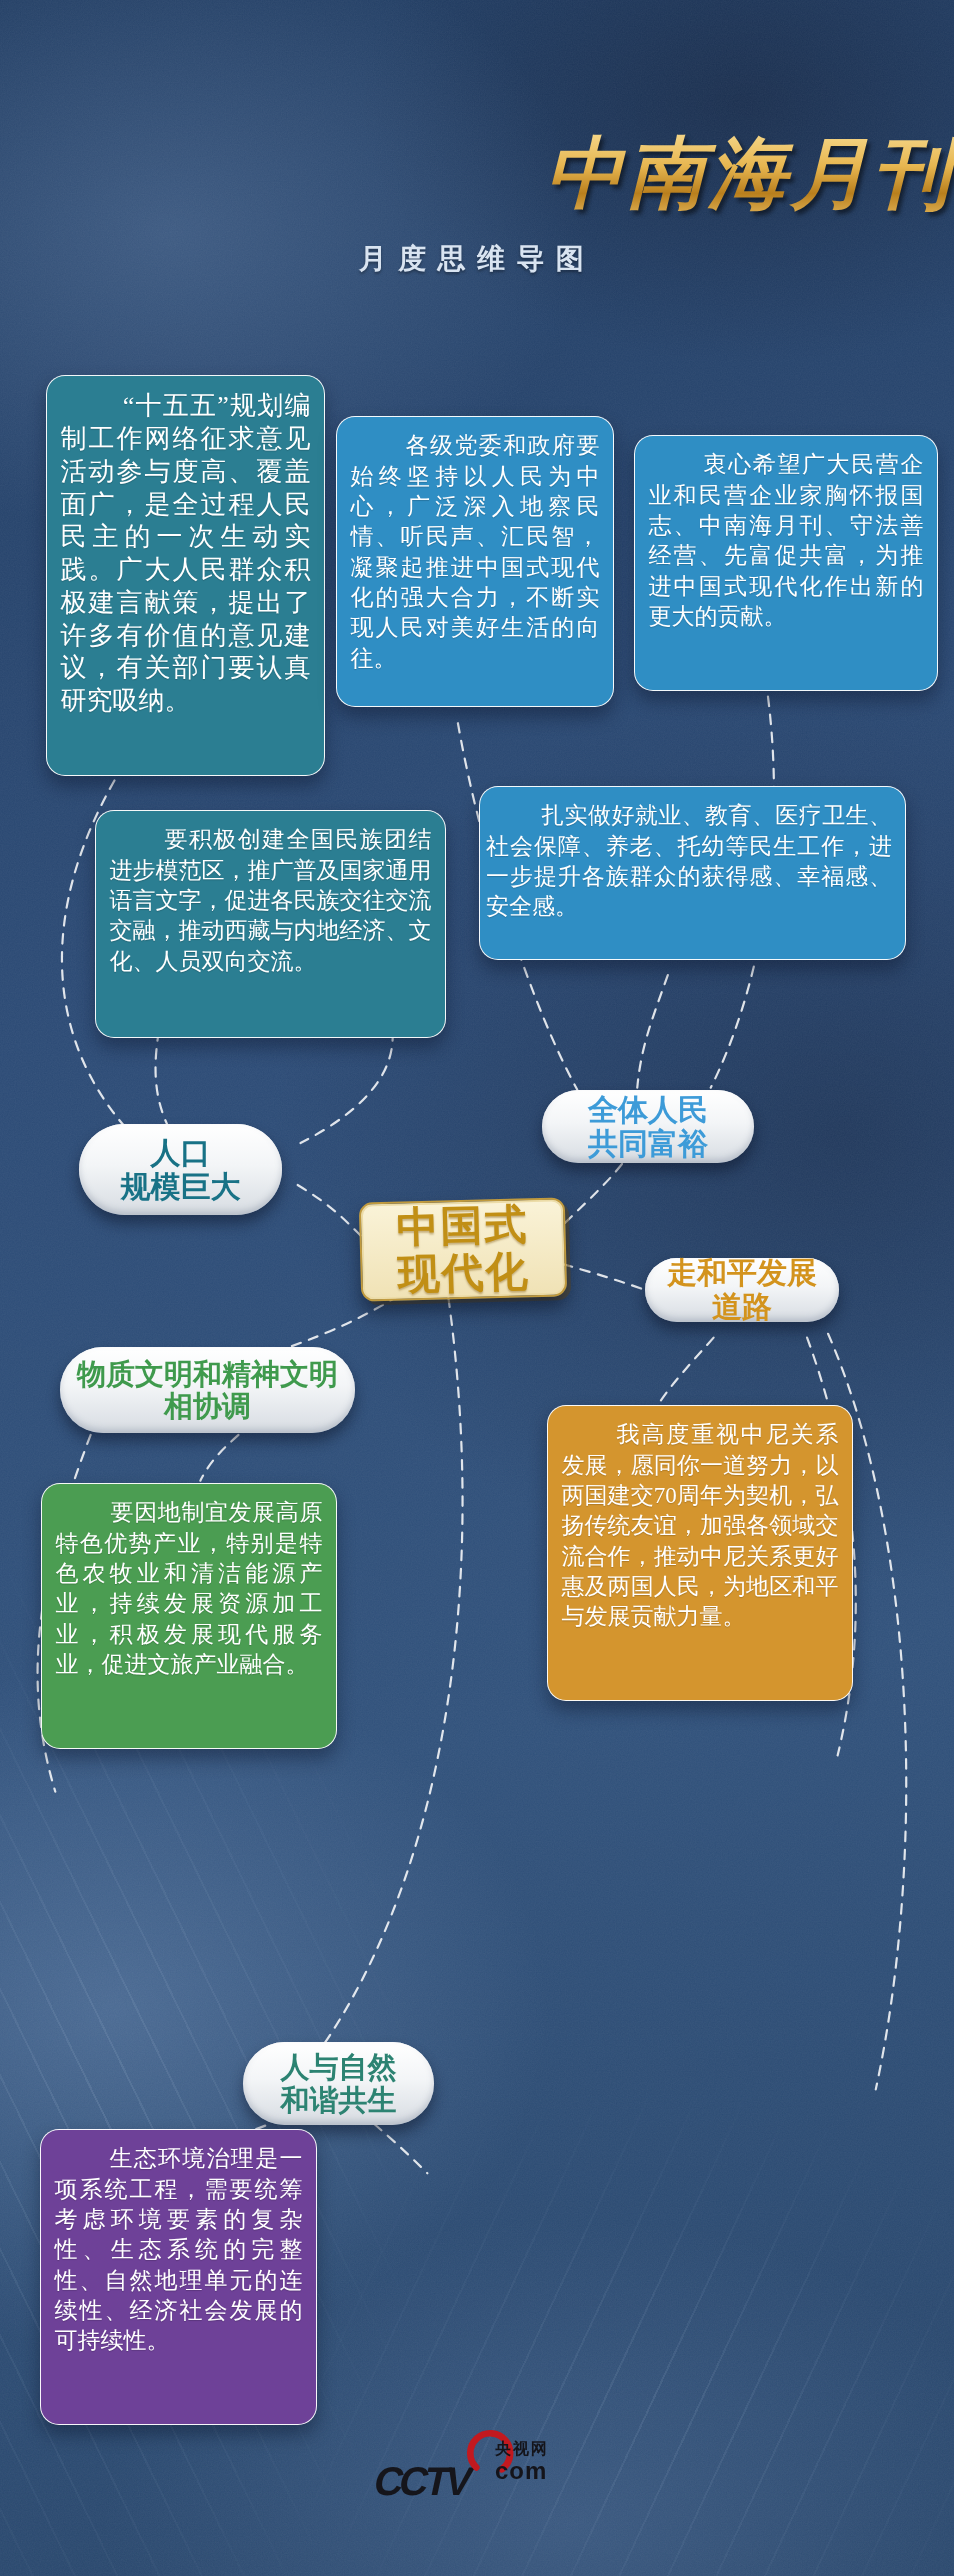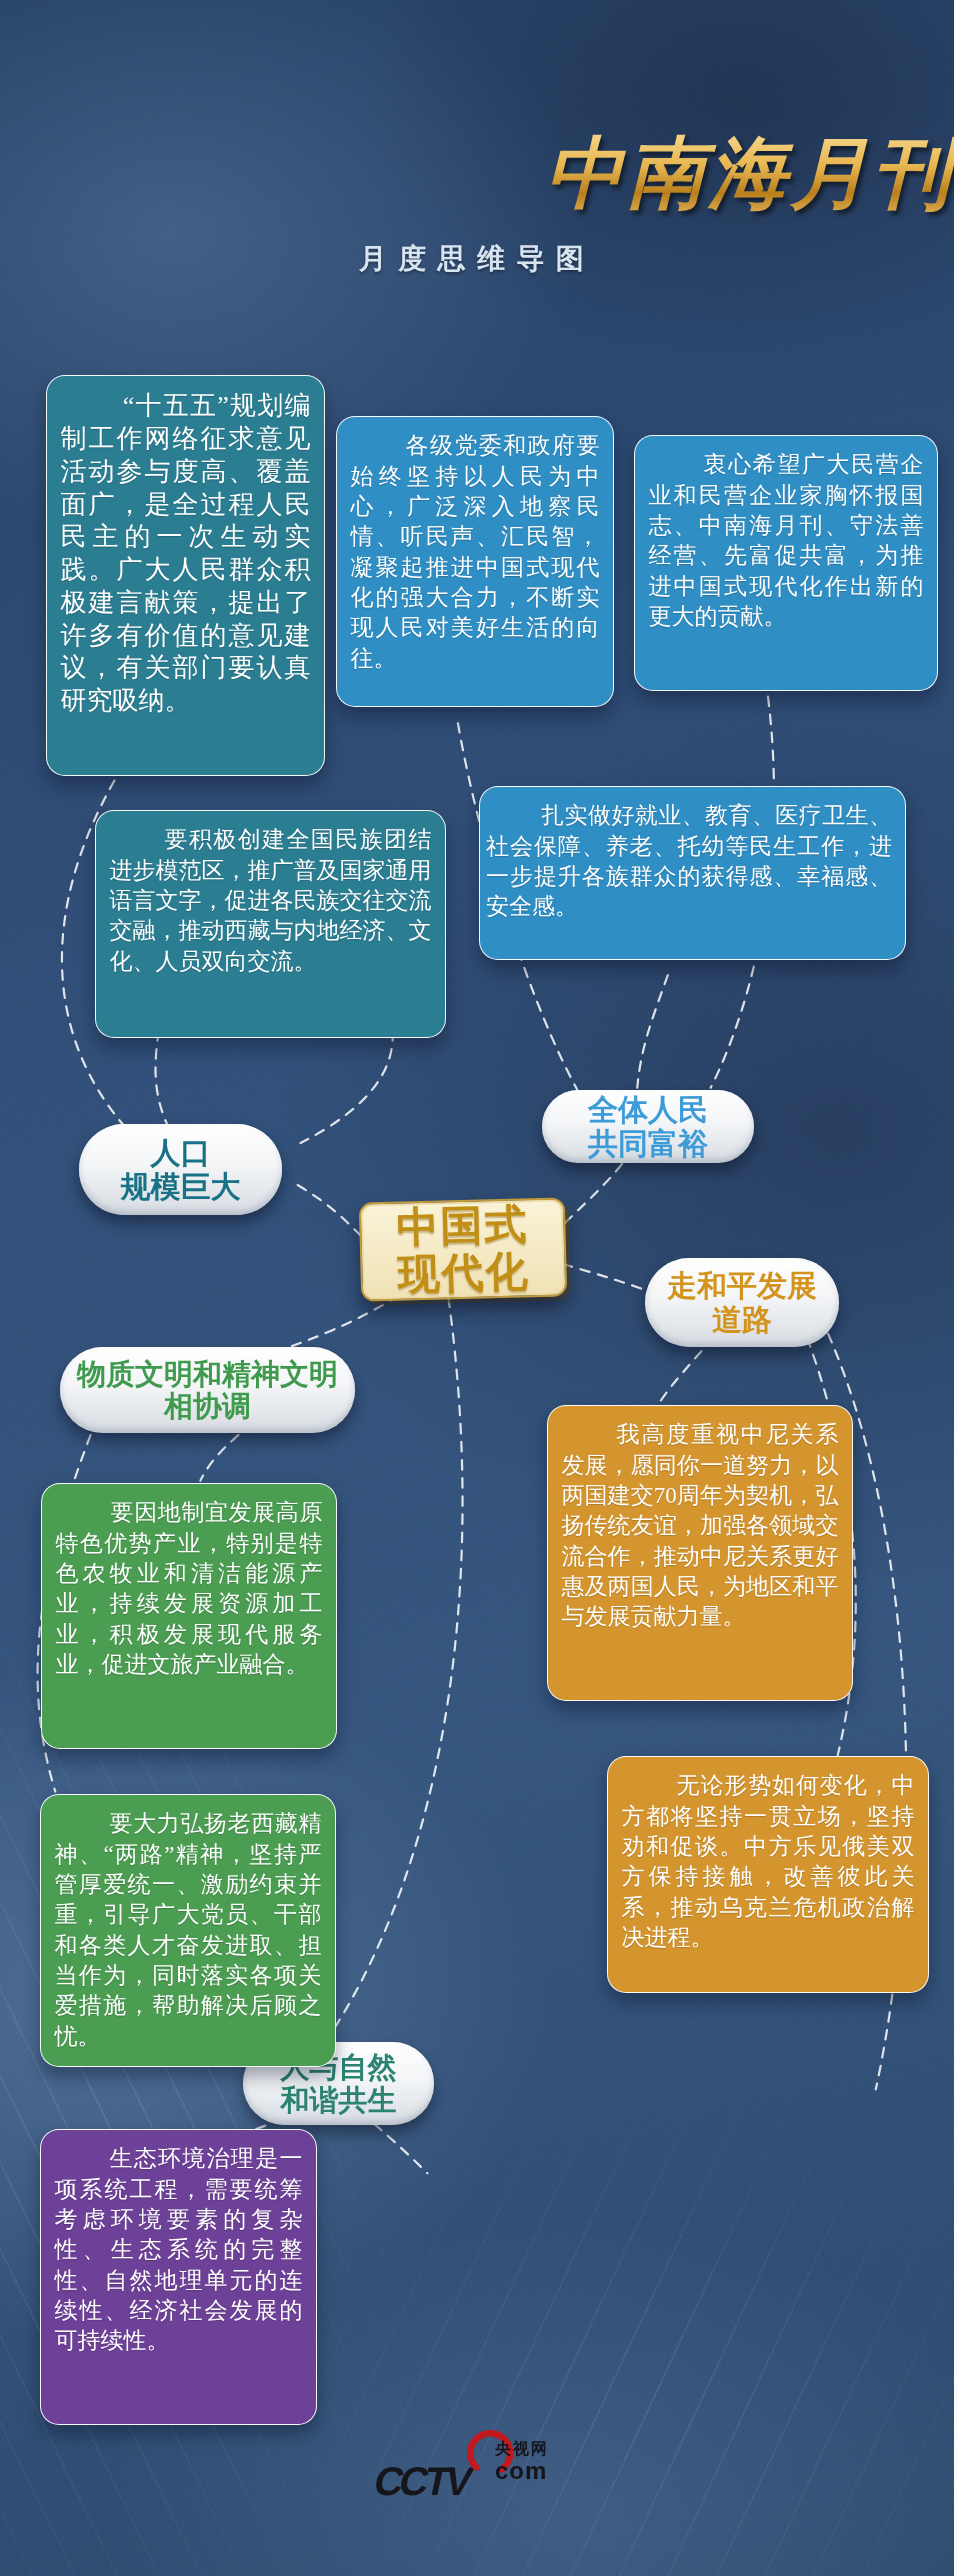--- a/index.html
+++ b/index.html
@@ -71,21 +71,21 @@
   .bx-l{left:589px;top:2089px;width:202px;min-height:219px;} .bx-l p{font-size:21px;}
 
   .pill{
     position:absolute;display:flex;flex-direction:column;align-items:center;justify-content:center;
     background:linear-gradient(180deg,#ffffff 0%,#f3f5f7 45%,#d7dce2 100%);
     border-radius:953px;font-weight:bold;text-align:center;line-height:1.12;
     box-shadow:0 8.6px 13.4px rgba(8,16,34,0.45), inset 0 -3.8px 6.7px rgba(120,132,152,0.35), inset 0 1.9px 2.9px #ffffff;
   }
   .pl-1{left:79px;top:1124px;width:203px;height:91px;color:#187286;font-size:30px;}
   .pl-2{left:542px;top:1090px;width:212px;height:73px;color:#3d9bd8;font-size:30px;}
-  .pl-3{left:645px;top:1258px;width:194px;height:89px;color:#d3931d;font-size:30px;}
+  .pl-3{left:645px;top:1258px;width:194px;height:64px;color:#d3931d;font-size:30px;}
   .pl-4{left:60px;top:1347px;width:295px;height:86px;color:#3f9a4d;font-size:29px;}
   .pl-5{left:243px;top:2042px;width:191px;height:83px;color:#2c8372;font-size:29px;}
 
   .center-node{
     position:absolute;left:360px;top:1200px;width:202px;height:95px;
     display:flex;flex-direction:column;align-items:center;justify-content:center;
     background:linear-gradient(180deg,#faf3d8,#f0e2b5);
     border:2.9px solid #c09a3e;border-radius:13.4px;transform:rotate(-1.5deg);
     box-shadow:0 11.4px 17px rgba(8,16,34,0.5), inset 0 0 0 1.9px #ecdca8, 3.8px 3.8px 0 rgba(110,80,20,0.45);
     color:#c18f15;font-weight:900;font-size:42px;line-height:1.1;
@@ -183,26 +183,20 @@
     <span>人与自然</span>
     <span>和谐共生</span>
   </div>
 
   <div class="box green bx-f">
     <p>要因地制宜发展高原特色优势产业，特别是特色农牧业和清洁能源产业，持续发展资源加工业，积极发展现代服务业，促进文旅产业融合。</p>
   </div>
   <div class="box orange bx-g">
     <p>我高度重视中尼关系发展，愿同你一道努力，以两国建交70周年为契机，弘扬传统友谊，加强各领域交流合作，推动中尼关系更好惠及两国人民，为地区和平与发展贡献力量。</p>
   </div>
-  <div class="box green bx-h">
-    <p>要大力弘扬老西藏精神、“两路”精神，坚持严管厚爱统一、激励约束并重，引导广大党员、干部和各类人才奋发进取、担当作为，同时落实各项关爱措施，帮助解决后顾之忧。</p>
-  </div>
-  <div class="box orange bx-i">
-    <p>无论形势如何变化，中方都将坚持一贯立场，坚持劝和促谈。中方乐见俄美双方保持接触，改善彼此关系，推动乌克兰危机政治解决进程。</p>
-  </div>
   <div class="box purple bx-j">
     <p>生态环境治理是一项系统工程，需要统筹考虑环境要素的复杂性、生态系统的完整性、自然地理单元的连续性、经济社会发展的可持续性。</p>
   </div>
 
   <div class="logo">
     <span class="cctv">CCTV</span>
     <svg class="arc" width="55" height="55" viewBox="0 0 58 58" aria-hidden="true">
       <path d="M14 50 A 21 21 0 1 1 41 52" stroke="#c2191f" stroke-width="7" fill="none" stroke-linecap="round"></path>
     </svg>
     <div class="logo-right">

